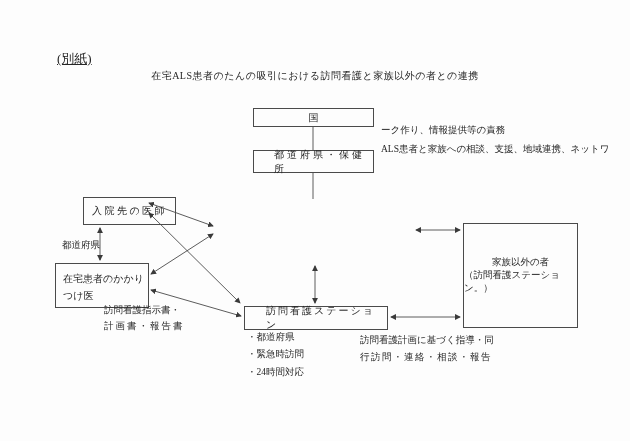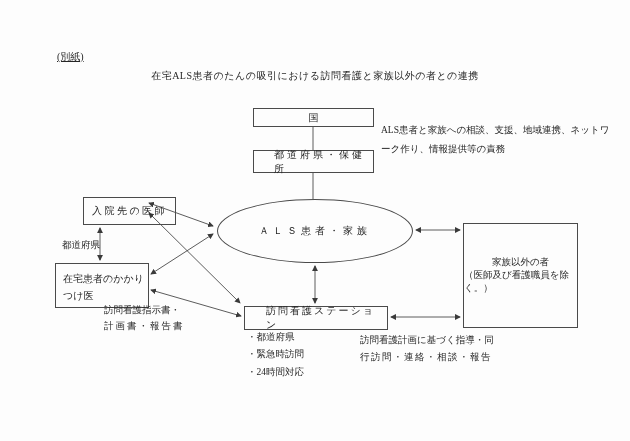--- a/index.html
+++ b/index.html
@@ -12,21 +12,21 @@
     width: 630px;
     height: 441px;
     background: #fdfdfd;
     font-family: "Liberation Serif", "DejaVu Serif", serif;
     color: #262626;
     overflow: hidden;
   }
   .abs { position: absolute; }
   .note {
     left: 57px; top: 50px;
-    font-size: 10px;
+    font-size: 13px;
     text-decoration: underline;
   }
   .title {
     left: 0; top: 69px; width: 630px;
     text-align: center;
     font-size: 10px;
     letter-spacing: 0.5px;
   }
   .box {
     position: absolute;
@@ -95,31 +95,28 @@
     </g>
   </svg>
 
   <div class="abs note">(別紙)</div>
   <div class="abs title">在宅ALS患者のたんの吸引における訪問看護と家族以外の者との連携</div>
 
   <div class="box box-national">
     <span>国</span>
   </div>
   <div class="txt duty">
+    <div>ーク作り、情報提供等の責務</div>
     <div>ALS患者と家族への相談、支援、地域連携、ネットワ</div>
-    <div>ーク作り、情報提供等の責務</div>
   </div>
 
   <div class="box box-prefecture">
     <span>都道府県・保健所</span>
   </div>
 
-  <div class="ellipse">
-    <span>ＡＬＳ患者・家族</span>
-  </div>
 
   <div class="box box-hospital">
     <span>入院先の医師</span>
   </div>
 
   <div class="txt medcoop">都道府県</div>
 
   <div class="box box-homedoc">
     <div>在宅患者のかかり</div>
     <div>つけ医</div>
@@ -139,16 +136,16 @@
     <div>・24時間対応</div>
   </div>
 
   <div class="txt guidance">
     <div class="l1">訪問看護計画に基づく指導・同</div>
     <div class="l2">行訪問・連絡・相談・報告</div>
   </div>
 
   <div class="box box-nonfamily">
     <div>家族以外の者</div>
-    <div>（医師及び看護職員を除く。）</div>
+    <div>（訪問看護ステーション。）</div>
   </div>
 
 </div>
 
 </body></html>

